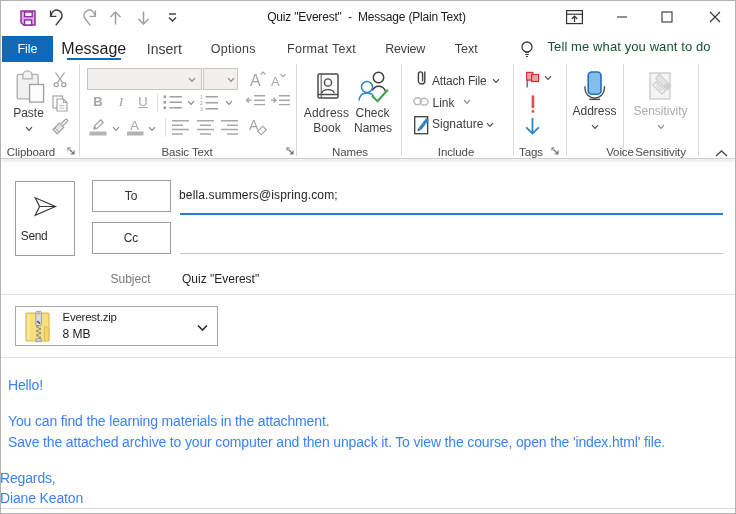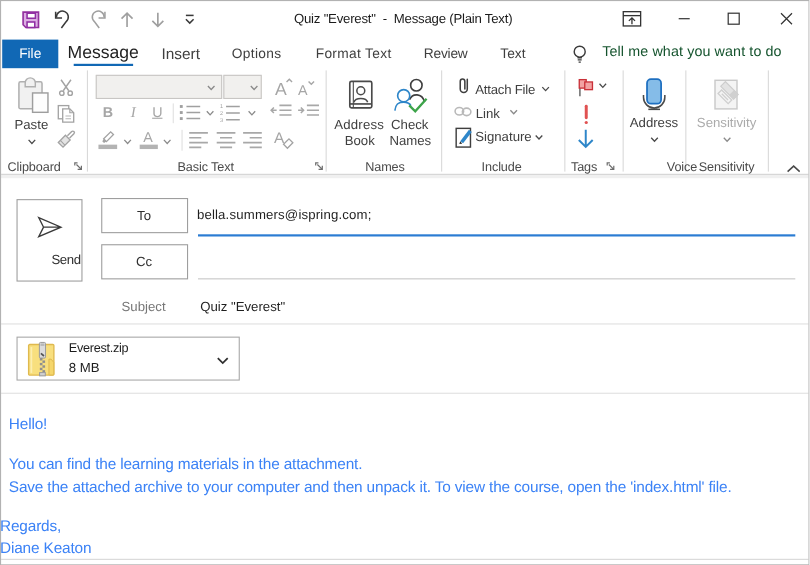--- a/index.html
+++ b/index.html
@@ -296,21 +296,21 @@
   </svg>
 <div class="gl" style="left:660.5px;top:146px">Sensitivity</div>
 <svg id="i-coll" style="left:715px;top:150px" width="13" height="7" viewBox="0 0 13 7">
     <path d="M1 6 L6.5 1 L12 6" fill="none" stroke="#4a4a4a" stroke-width="1.4"></path>
   </svg>
 
 <div class="a" style="left:14.5px;top:181px;width:60.5px;height:75px;border:1px solid #9e9e9e"></div>
 <svg id="i-plane" style="left:33.5px;top:195.5px" width="23" height="21" viewBox="0 0 23 21">
     <path d="M1.2 1.8 L21.5 10.5 L1.2 19.2 L5.6 10.5 Z M5.6 10.5 H21.5" fill="none" stroke="#3a3a3a" stroke-width="1.2" stroke-linejoin="miter"></path>
   </svg>
-<div class="tc" style="left:60px;top:228.6px;color:#2f2f2f;letter-spacing:-0.4px">Send</div>
+<div class="tc" style="left:34px;top:228.6px;color:#2f2f2f;letter-spacing:-0.4px">Send</div>
 <div class="a" style="left:92px;top:180px;width:79px;height:32px;border:1px solid #9e9e9e"></div>
 <div class="tc" style="left:131px;top:189px;color:#2f2f2f">To</div>
 <div class="a" style="left:92px;top:222px;width:79px;height:32px;border:1px solid #9e9e9e"></div>
 <div class="tc" style="left:131px;top:231px;color:#2f2f2f">Cc</div>
 <div class="t" style="left:179px;top:187.5px;color:#1f1f1f;letter-spacing:0.15px">bella.summers@ispring.com;</div>
 <div class="a" style="left:180px;top:213px;width:543px;height:2px;background:#2b7cd3"></div>
 <div class="a" style="left:180px;top:253px;width:543px;height:1px;background:#c6c6c6"></div>
 <div class="t" style="left:110.5px;top:271.5px;color:#767676">Subject</div>
 <div class="t" style="left:182px;top:271.5px;color:#1f1f1f">Quiz "Everest"</div>
 <div class="a" style="left:1px;top:294px;width:734px;height:1px;background:#e0e0e0"></div>

